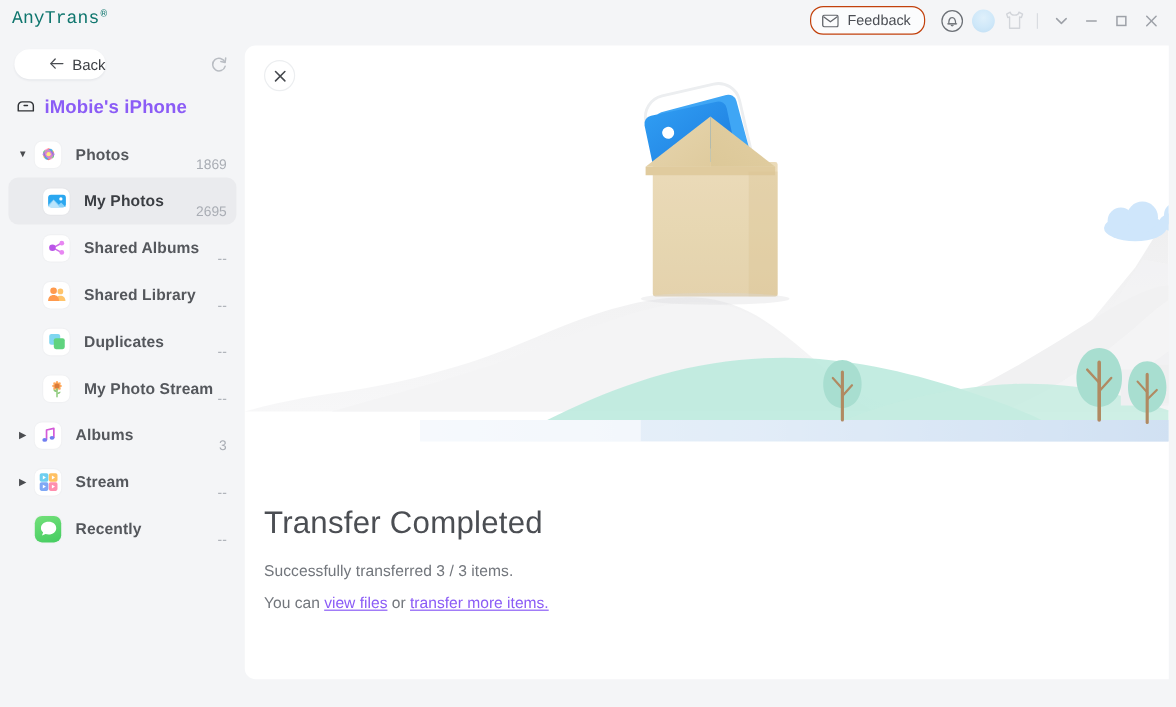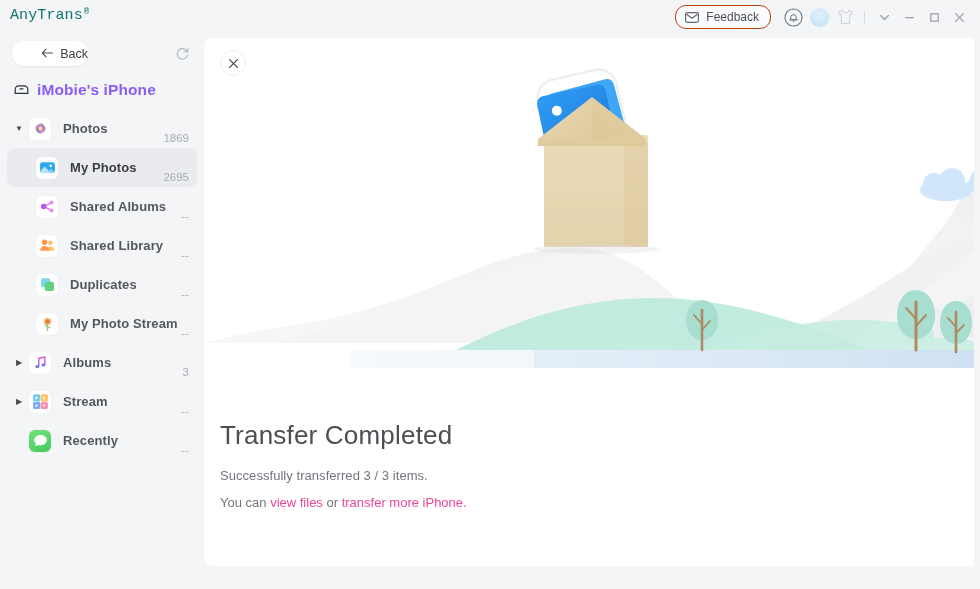--- a/index.html
+++ b/index.html
@@ -259,21 +259,22 @@
     font-size: 13px;
     color: #72767c;
     letter-spacing: .05px;
   }
   .msg-links {
     margin-top: 12px;
     font-size: 13px;
     color: #72767c;
   }
   .lnk {
-    color: #ec4899;
+    color: #8b5cf6;
+    text-decoration: underline;
   }
 </style>
 </head>
 <body>
 
 <div id="app">
 
   <div class="titlebar">
     <div class="brand"><span>AnyTrans</span><span class="reg">®</span></div>
 
@@ -637,17 +638,17 @@
 
         <rect x="420" y="105" width="24" height="104" fill="#d9c391" opacity=".35"></rect>
 
         <ellipse cx="392" cy="211" rx="62" ry="5" fill="#d9d9dc" opacity=".35"></ellipse>
       </svg>
     </div>
 
     <div class="msg-wrap">
       <div class="msg-title">Transfer Completed</div>
       <div class="msg-sub">Successfully transferred 3 / 3 items.</div>
-      <div class="msg-links"><span>You can </span><span class="lnk">view files</span><span> or </span><span class="lnk">transfer more iPhone.</span></div>
+      <div class="msg-links"><span>You can </span><span class="lnk">view files</span><span> or </span><span class="lnk">transfer more items.</span></div>
     </div>
 
   </div>
 </div>
 
 </body></html>

